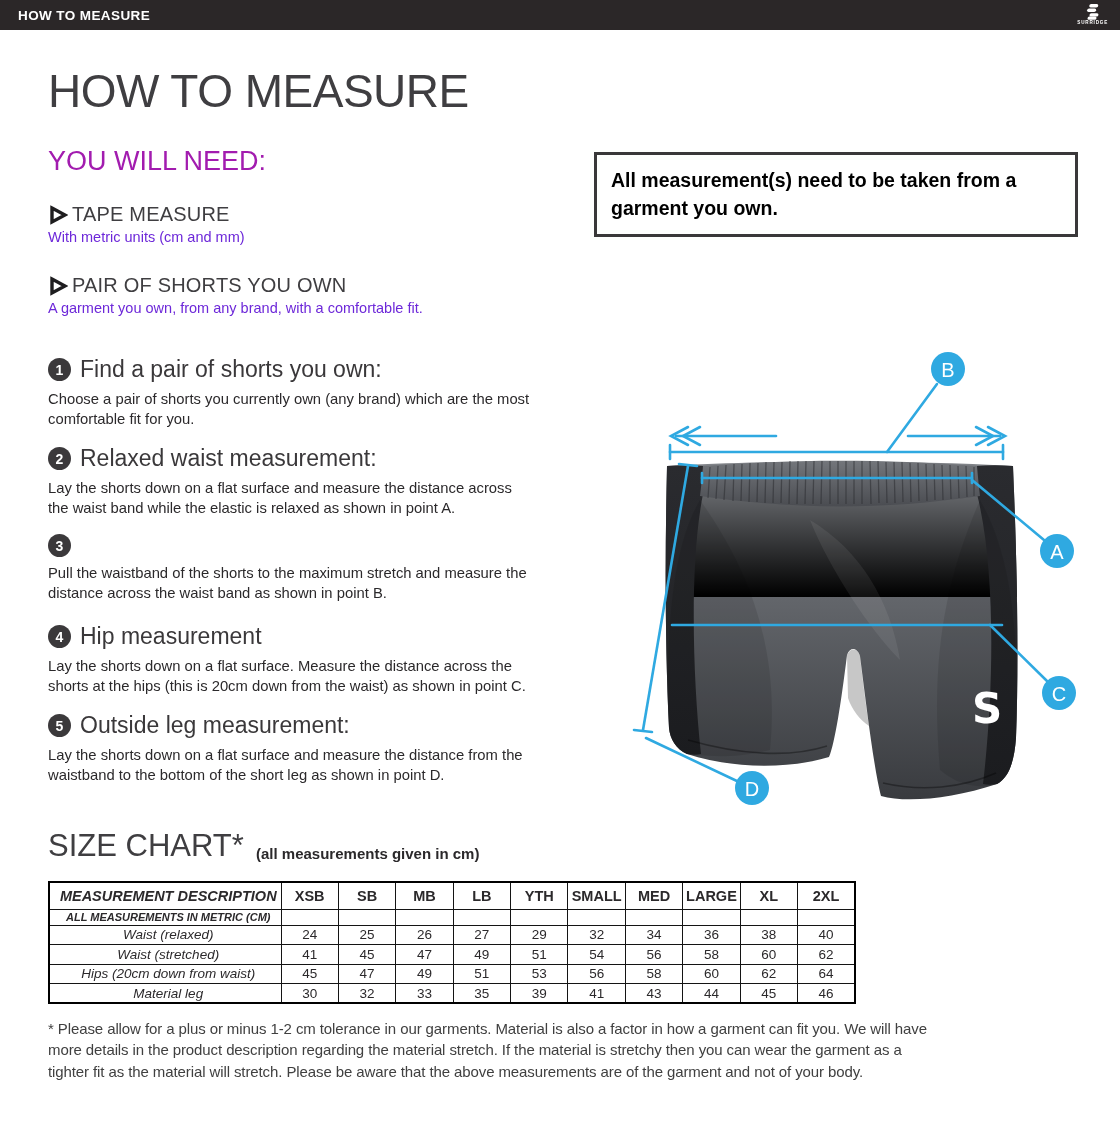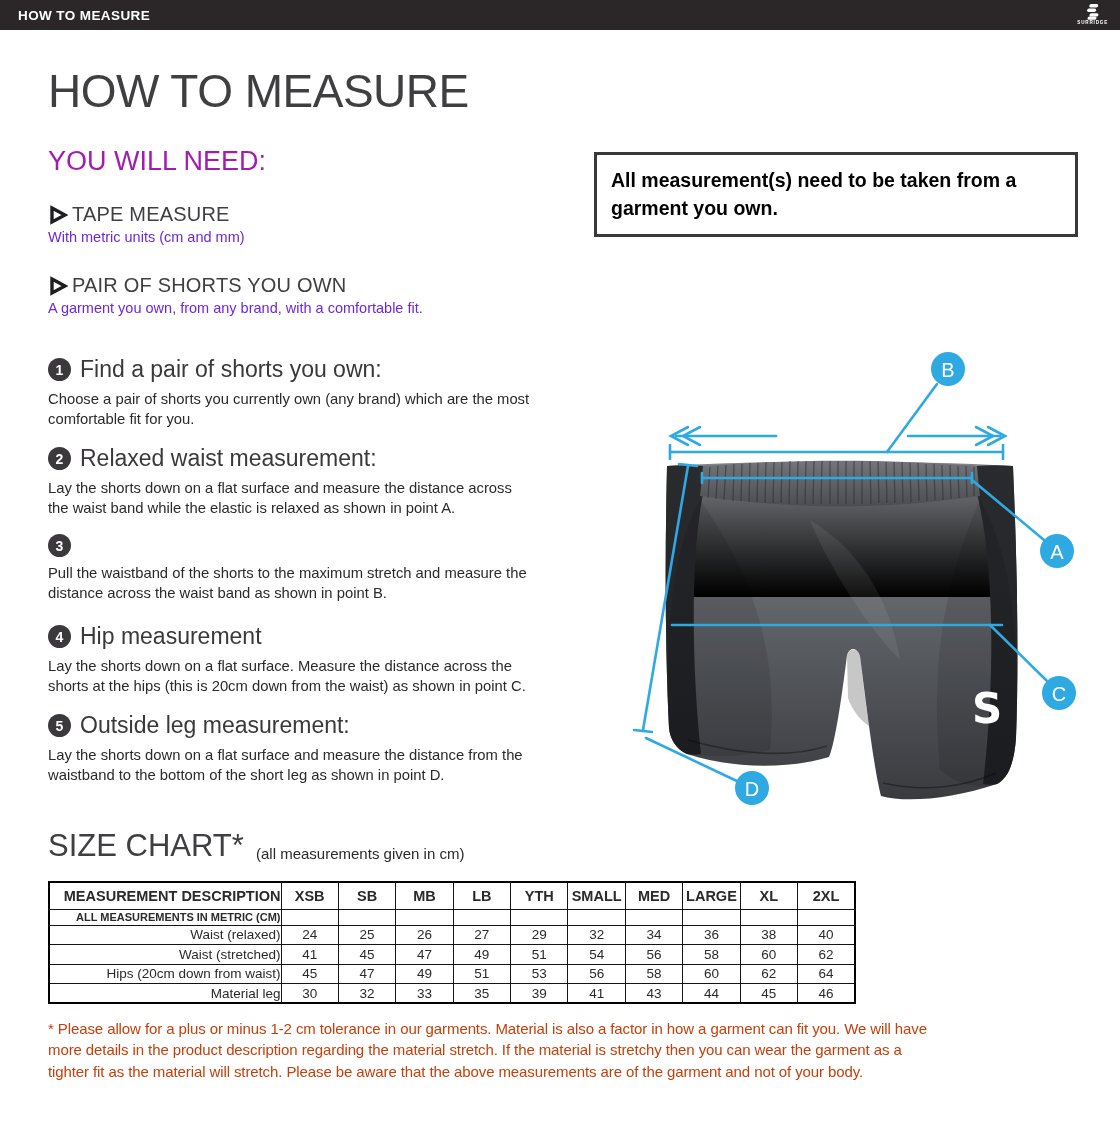--- a/index.html
+++ b/index.html
@@ -37,33 +37,33 @@
   .step-title { font-size:23px; color:#3a383a; }
   .step-body { margin-top:6px; font-size:14.8px; line-height:1.38; color:#2b292b; }
   .step-1 { top:356px; } .step-2 { top:445px; } .step-3 { top:534px; } .step-4 { top:623px; } .step-5 { top:712px; }
 
   
   .shorts-figure { position:absolute; left:630px; top:440px; width:420px; height:390px; }
   .annotations  { position:absolute; left:620px; top:330px; width:490px; height:500px; pointer-events:none; }
 
   
   .h3 { position:absolute; left:48px; top:828px; font-size:31px; color:#3f3e41; }
-  .chart-note { position:absolute; left:256px; top:845px; font-size:15px; color:#2b292b; }
+  .chart-note { position:absolute; left:256px; top:845px; font-size:15px; color:#2b292b;font-weight:bold; }
   table.size { position:absolute; left:48px; top:881px; width:808px; border-collapse:collapse; table-layout:fixed; }
   table.size th, table.size td { border:1.5px solid #141414; text-align:center; padding:0; overflow:hidden; white-space:nowrap; }
   table.size { border:2px solid #000; }
   table.size th { font-size:14.5px; font-weight:bold; height:27px; }
-  table.size .left { text-align:right; padding-left:6px; }
+  table.size .left { text-align:center; padding-left:6px;font-style:italic; }
   table.size th:first-child, table.size td:first-child { width:232px; }
   tr.metric-row td { height:16px; font-size:11px; font-weight:bold; }
   tr.data-row td { height:19.5px; font-size:13.5px; }
 
   
   .footnote { position:absolute; left:48px; top:1018px; width:1060px; font-size:15px; line-height:1.42;
-              color:#c2410c; letter-spacing:-.1px; }
+              color:#404040; letter-spacing:-.1px; }
 </style>
 </head>
 <body>
 
 <div class="canvas">
 
   <div class="topbar">
     <span class="topbar-title">HOW TO MEASURE</span>
     <span class="brand">
       <svg width="22" height="16" viewBox="0 0 22 16">

